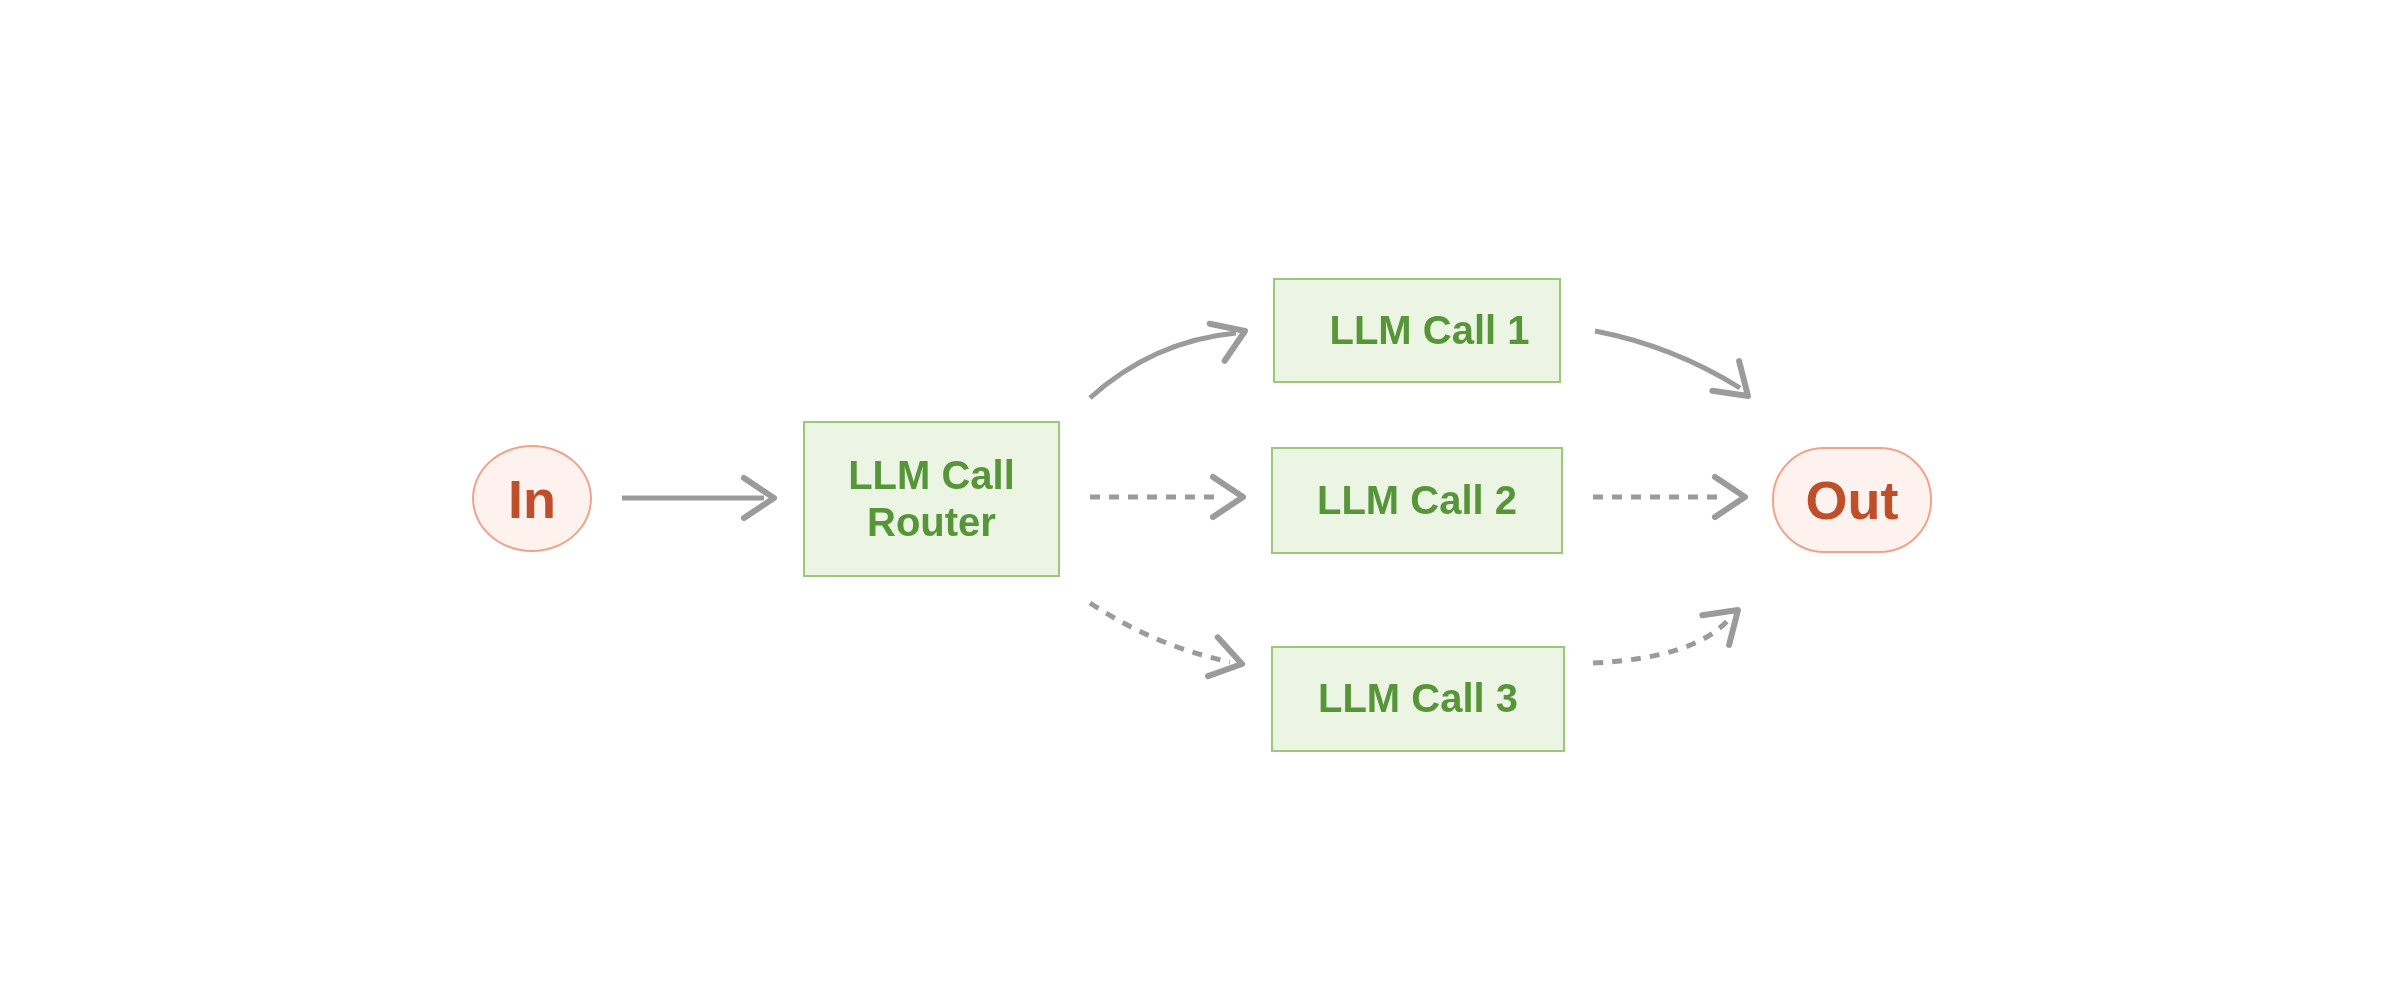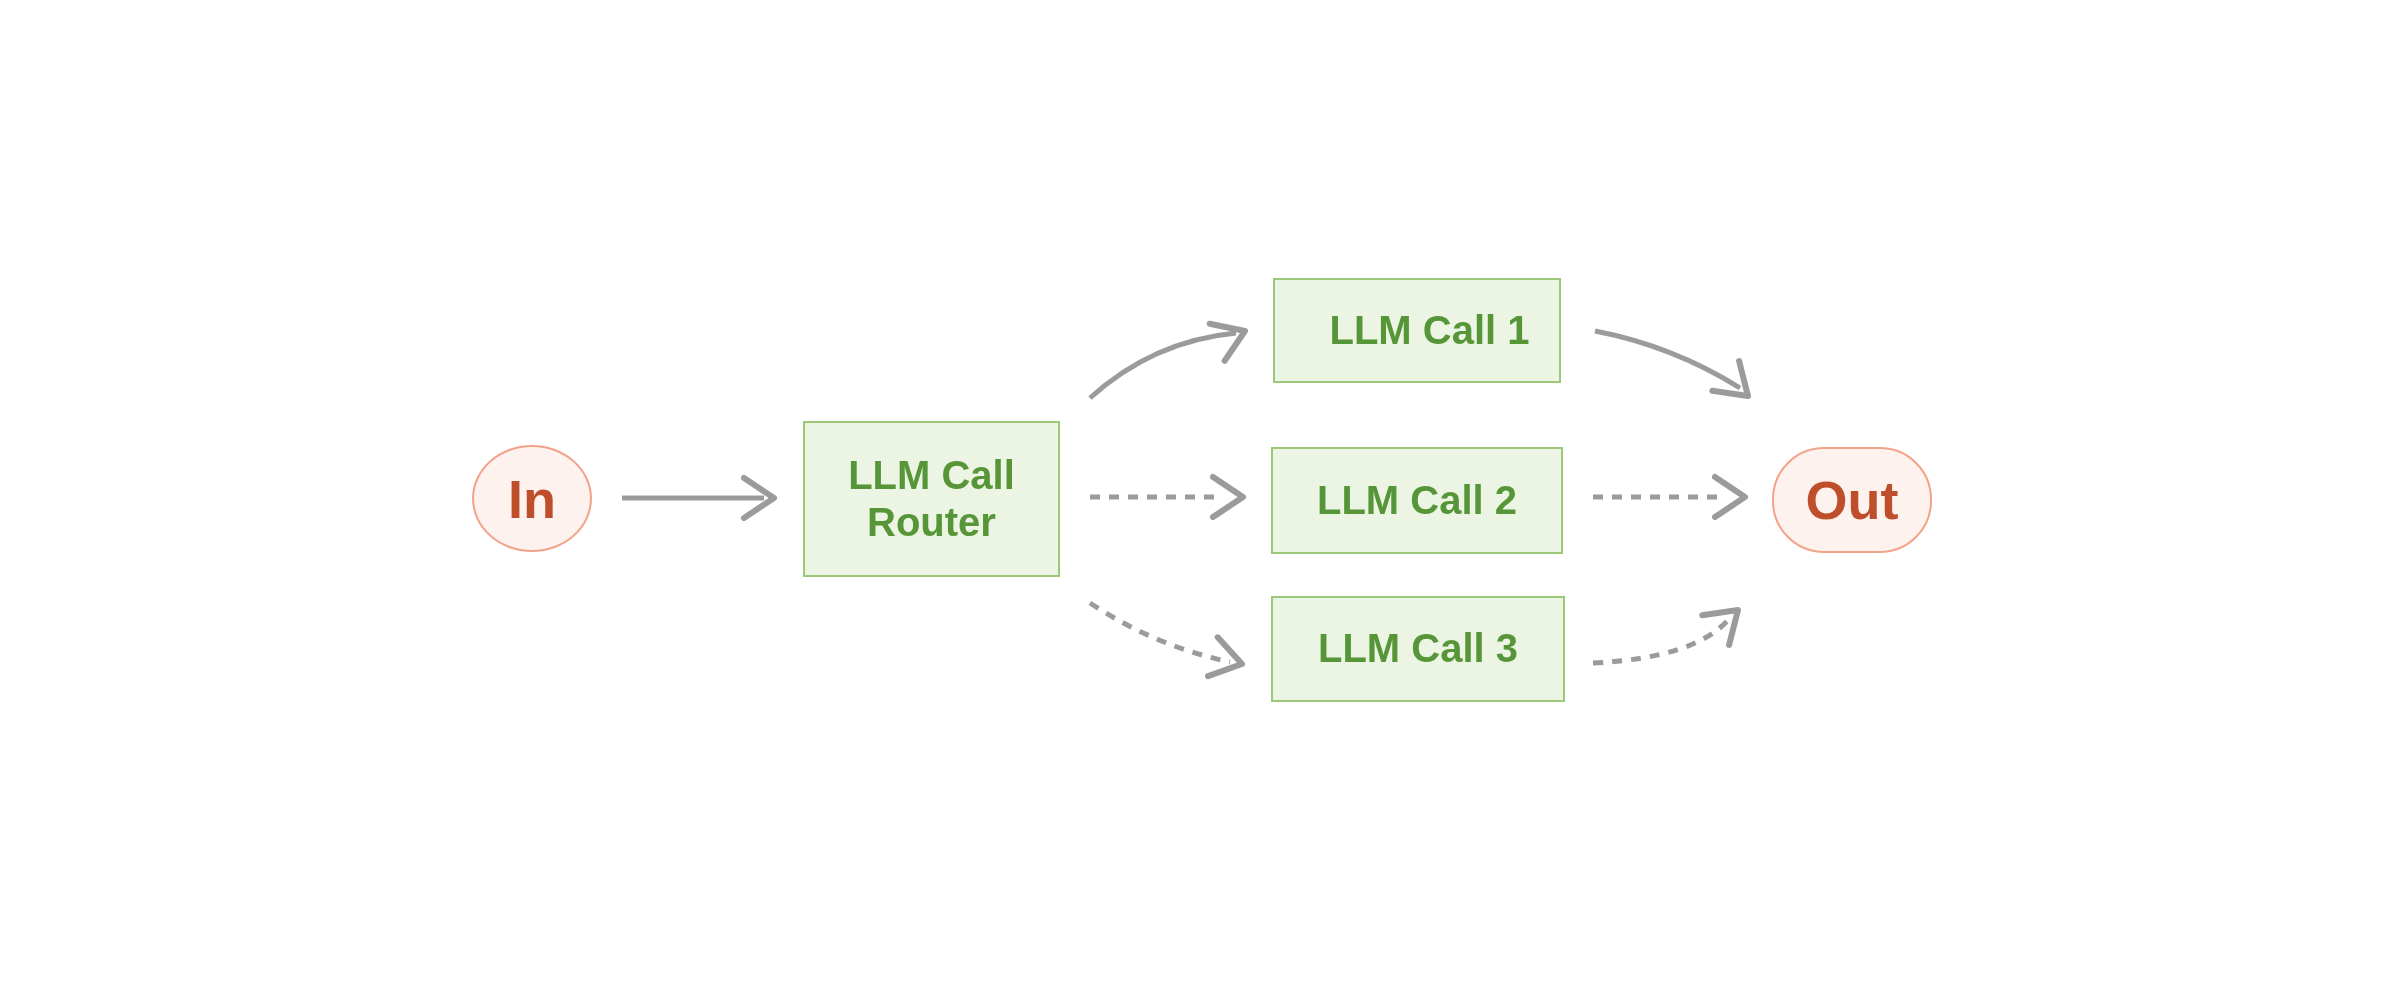--- a/index.html
+++ b/index.html
@@ -28,21 +28,21 @@
     background:var(--process-fill);
     border:2px solid var(--process-border);
     color:var(--process-text);
     font-size:40px; line-height:1.18;
   }
   .node-in{left:472px; top:445px; width:120px; height:107px; border-radius:50%;}
   .node-out{left:1772px; top:447px; width:160px; height:106px; border-radius:52px;align-items:center;}
   .node-router{left:803px; top:421px; width:257px; height:156px; padding:17px 20px;}
   .node-call1{left:1273px; top:278px; width:288px; height:105px;padding-left:25px;}
   .node-call2{left:1271px; top:447px; width:292px; height:107px;}
-  .node-call3{left:1271px; top:596px; width:294px; height:106px;}
+  .node-call3{left:1271px; top:646px; width:294px; height:106px;}
   .shaft{fill:none; stroke:var(--arrow); stroke-width:5; stroke-linecap:butt;}
   .shaft.dashed{stroke-dasharray:10 9;}
   .head{fill:none; stroke:var(--arrow); stroke-width:6; stroke-linecap:round; stroke-linejoin:round;}
 </style>
 </head>
 <body>
 
 <div class="canvas">
 
   <svg class="edges" viewBox="0 0 2401 1000" xmlns="http://www.w3.org/2000/svg">

